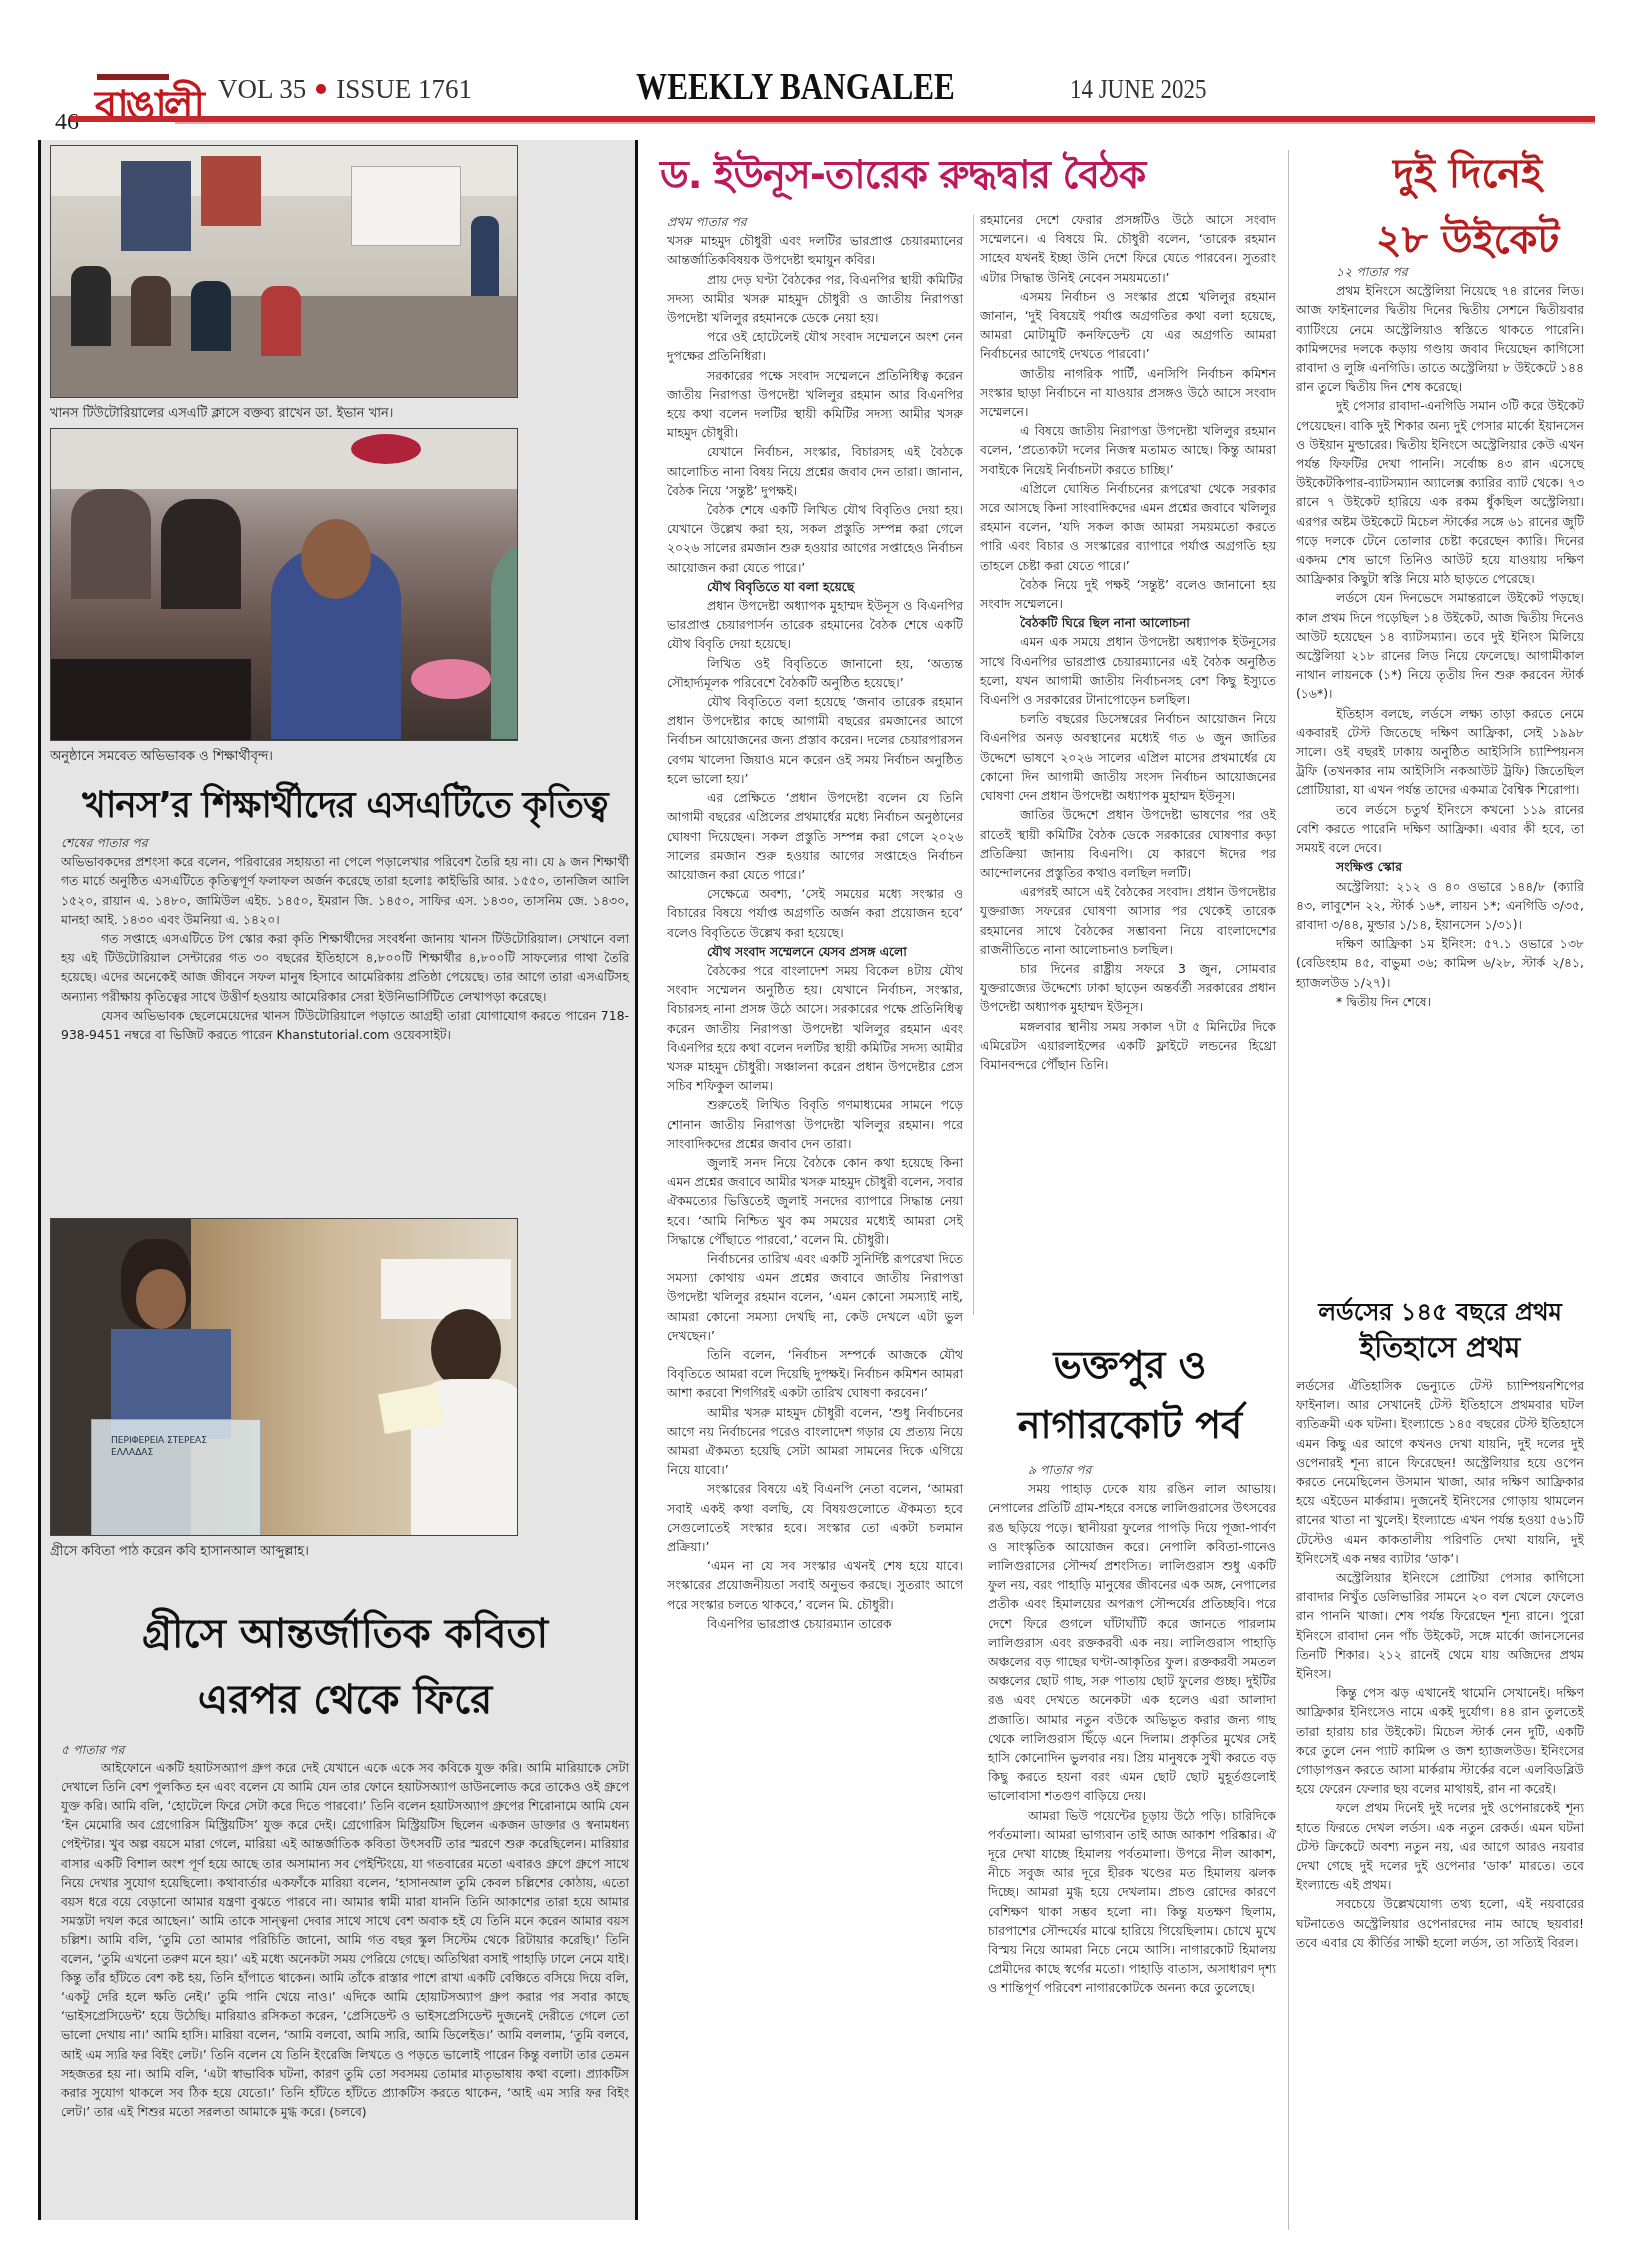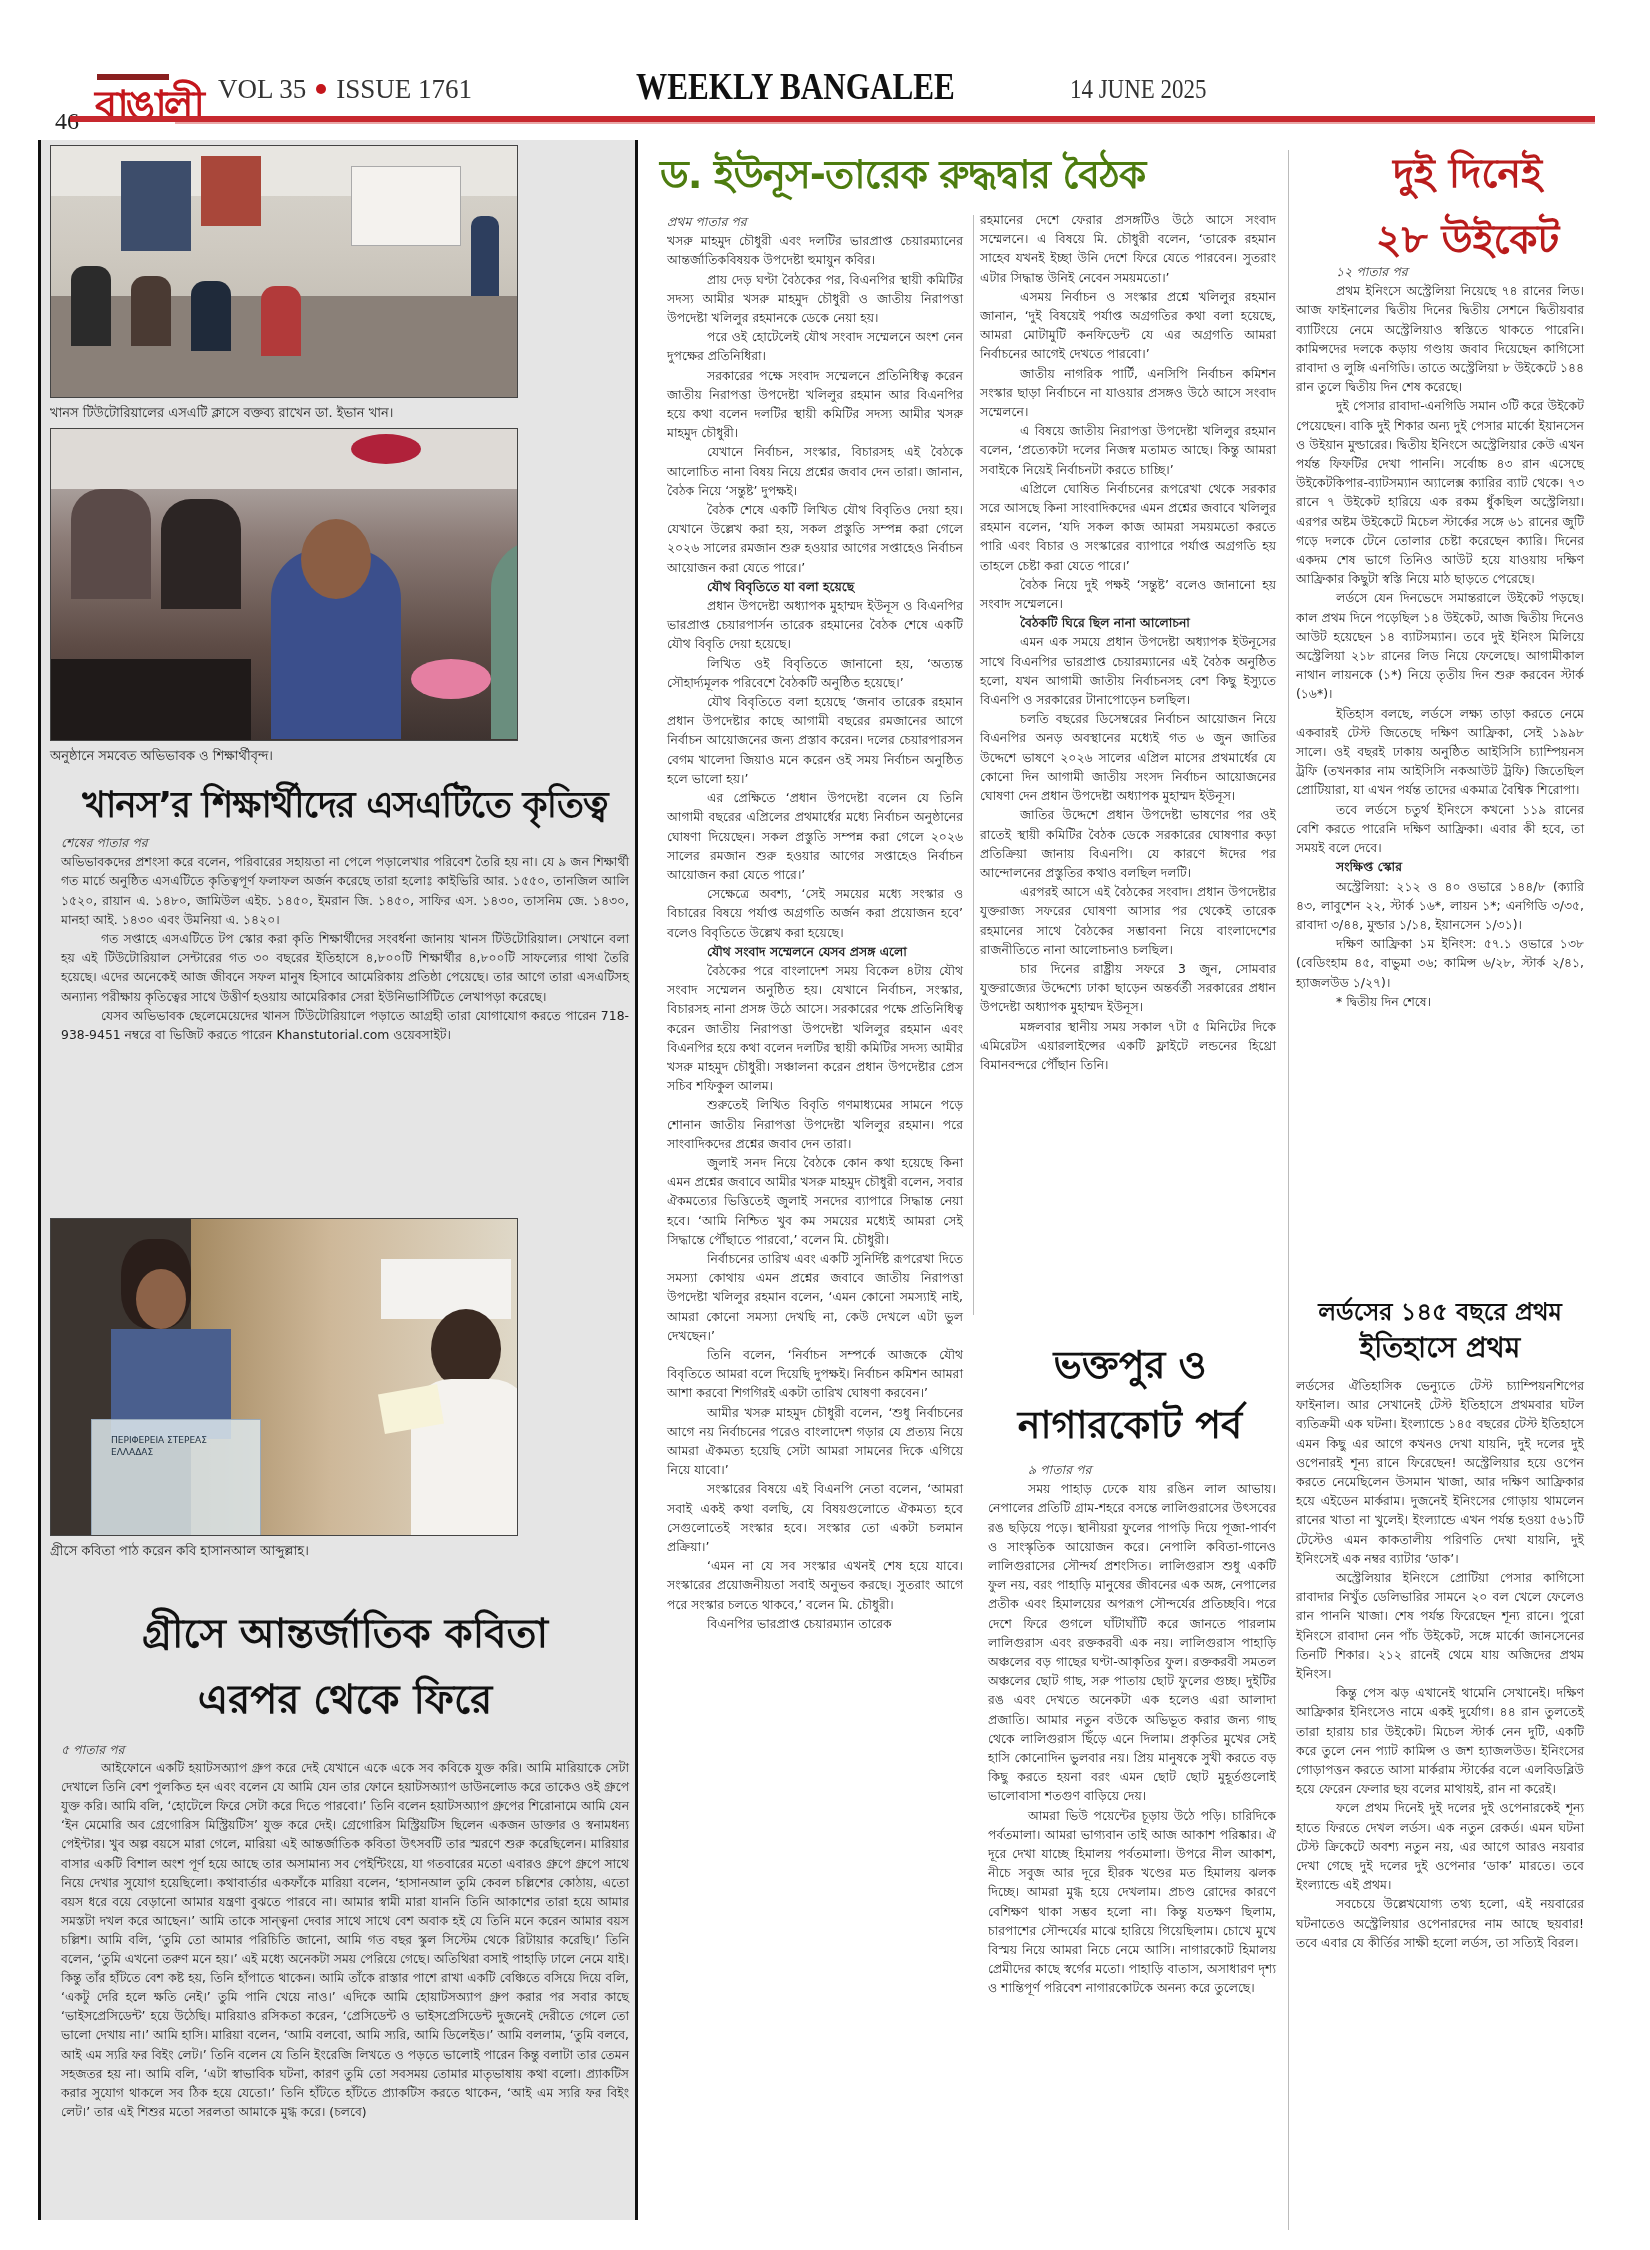--- a/index.html
+++ b/index.html
@@ -37,21 +37,21 @@
   .jump { font-style: italic; font-size: 12.5px; color: #333; }
   .body-block { position: absolute; font-size: 12.4px; line-height: 19.2px; text-align: justify; color: #1f1f1f; }
   .body-block p { text-indent: 40px; }
   .body-block p.noindent { text-indent: 0; }
   .body-block p.sub { font-weight: bold; text-indent: 40px; }
 
   .khans-body { left: 20px; top: 693px; width: 568px; }
   .greece-body { left: 20px; top: 1600px; width: 568px; font-size: 12.3px; line-height: 19.1px; }
 
   
-  .main-head { position: absolute; left: 660px; top: 145px; width: 620px; font-weight: bold; font-size: 39px; line-height: 60px; color: #4d7c0f; letter-spacing: -1px; white-space: nowrap; }
+  .main-head { position: absolute; left: 660px; top: 145px; width: 620px; font-weight: bold; font-size: 39px; line-height: 60px; color: #be185d; letter-spacing: -1px; white-space: nowrap; }
   .mid-col-1 { left: 667px; top: 212px; width: 296px; }
   .mid-col-2 { left: 980px; top: 210px; width: 296px; }
 
   .bhakta-head { position: absolute; left: 985px; top: 1335px; width: 290px; font-weight: bold; font-size: 38px; line-height: 60px; text-align: center; color: #111; }
   .bhakta-body { left: 988px; top: 1460px; width: 288px; }
 
   
   .cricket-head { position: absolute; left: 1290px; top: 140px; width: 355px; font-weight: bold; font-size: 40px; line-height: 66px; text-align: center; color: #b91c1c; }
   .cricket-body { left: 1296px; top: 262px; width: 288px; }
 

